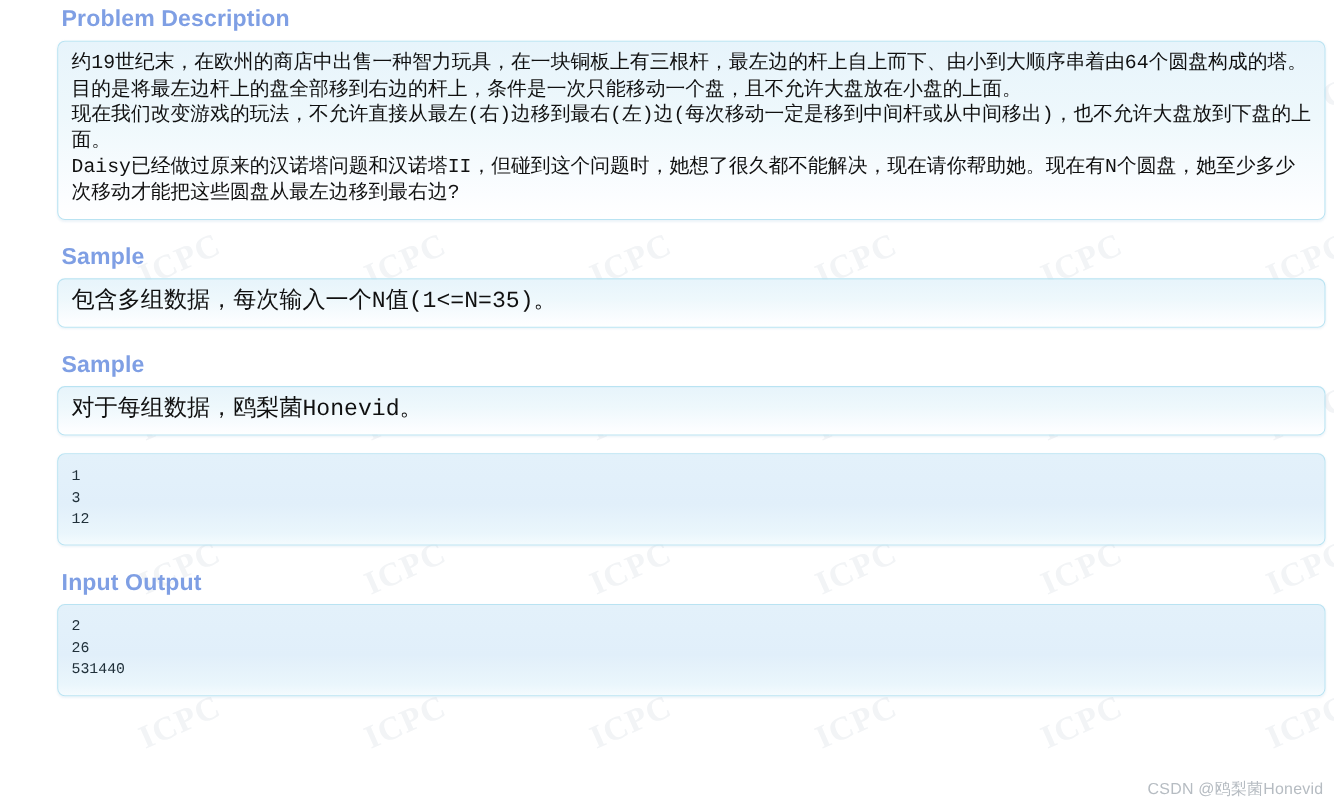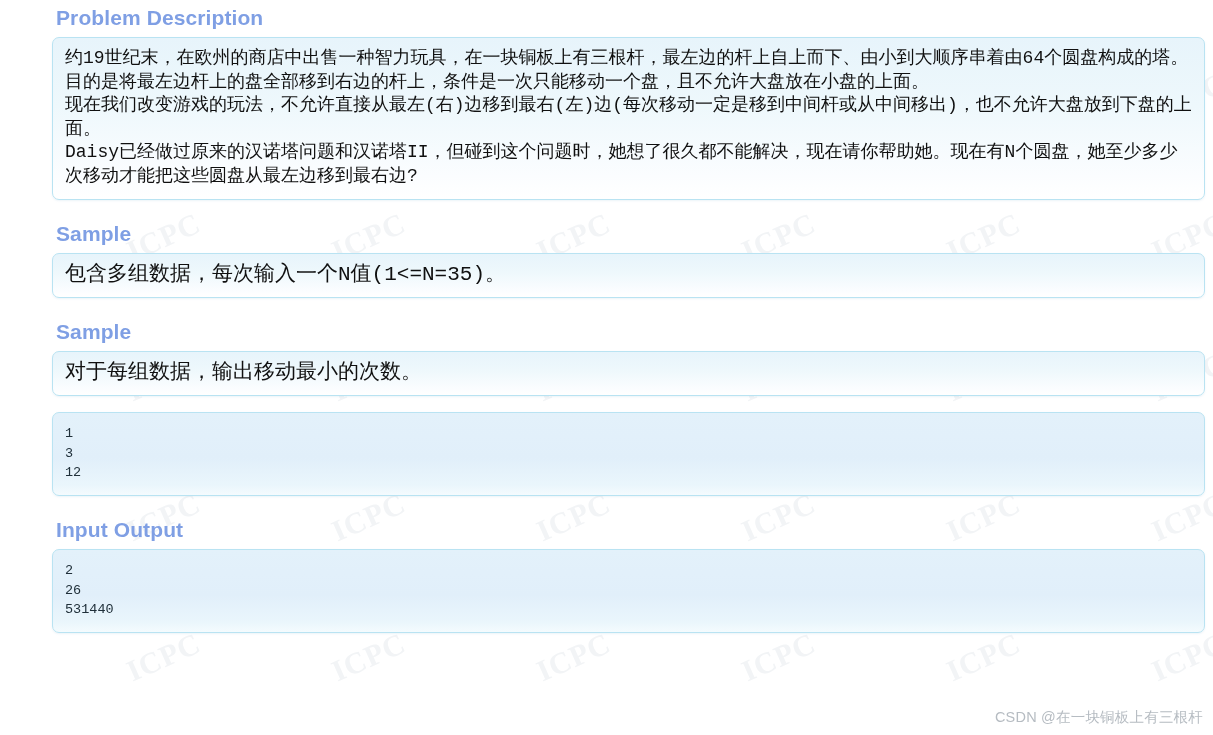--- a/index.html
+++ b/index.html
@@ -159,21 +159,21 @@
 
   <h2 class="section-title">Sample</h2>
   <div class="panel">
     <div class="body-text">包含多组数据，每次输入一个N值(1&lt;=N=35)。</div>
   </div>
 
   <div class="spacer-md"></div>
 
   <h2 class="section-title">Sample</h2>
   <div class="panel">
-    <div class="body-text">对于每组数据，输出移动最小的次数。</div>
+    <div class="body-text">对于每组数据，鸥梨菌Honevid。</div>
   </div>
 
   <div class="spacer-md"></div>
 
   <div class="panel codebox">
     <pre class="code">1
 3
 12</pre>
   </div>
 
@@ -181,13 +181,13 @@
 
   <h2 class="section-title">Input Output</h2>
   <div class="panel codebox">
     <pre class="code">2
 26
 531440</pre>
   </div>
 
 </div>
 
-<div class="credit">CSDN @在一块铜板上有三根杆</div>
+<div class="credit">CSDN @鸥梨菌Honevid</div>
 
 </body></html>

